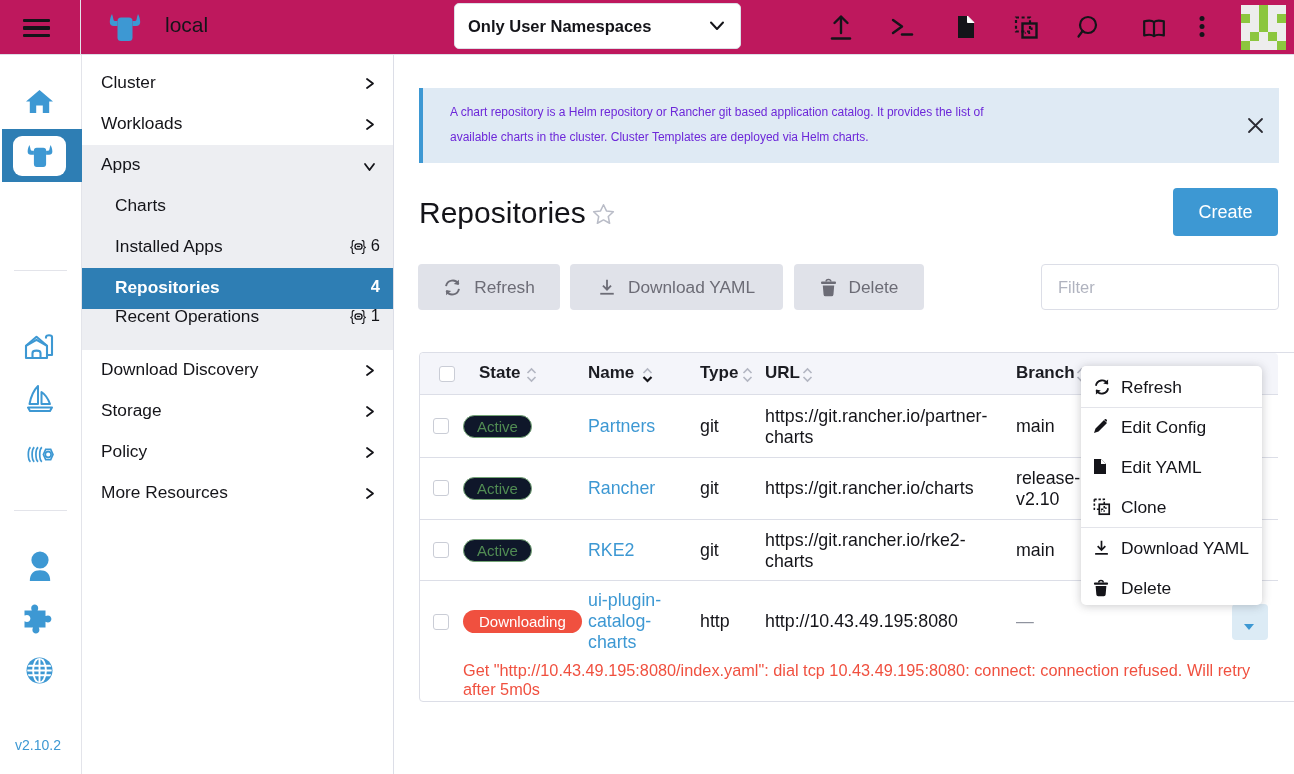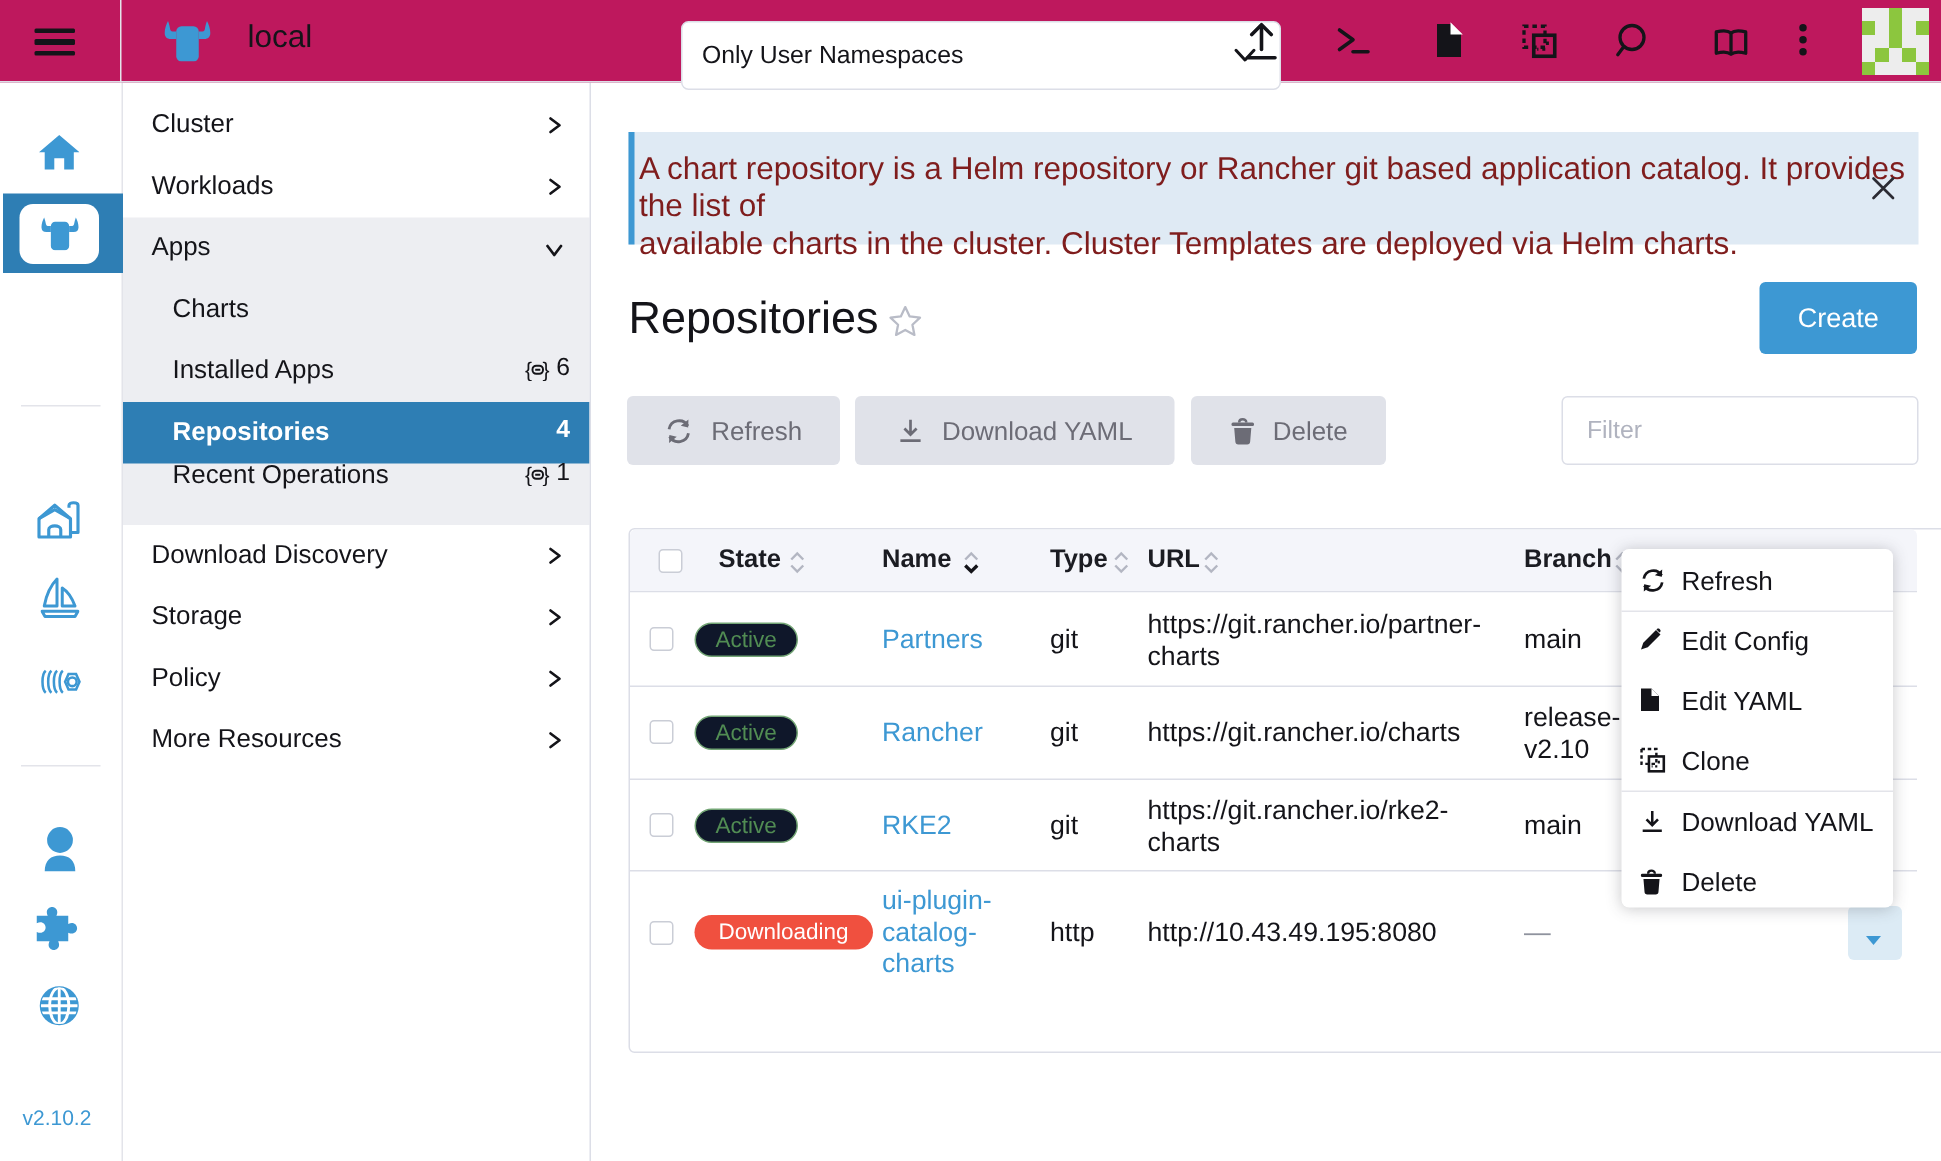--- a/index.html
+++ b/index.html
@@ -8,22 +8,22 @@
 .abs { position:absolute; }
 
 
 #header { position:absolute; left:0; top:0; width:1294px; height:55px; background:#be185d;
   border-bottom:1px solid #dcdee7; z-index:20; }
 #burger { position:absolute; left:23px; top:19px; width:27px; height:18px; }
 #burger div { height:3.4px; background:#141419; border-radius:1px; margin-bottom:3.9px; }
 #hdrsep { position:absolute; left:80px; top:0; width:1px; height:55px; background:#e3e4ea; }
 #logo { position:absolute; left:109px; top:13px; }
 #envname { position:absolute; left:165px; top:13px; font-size:21px; color:#141419; }
-#nsselect { position:absolute; left:454px; top:14px; width:400px; height:46px; border:1px solid #dcdee7;
-  border-radius:5px; background:#fff; }
+#nsselect { position:absolute; left:454px; top:3px; width:287px; height:46px; border:1px solid #dcdee7;
+  border-radius:5px; background:#fff;font-weight:bold; }
 #nsselect span { position:absolute; left:13px; top:13px; font-size:16.5px; color:#141419; }
 #nsselect svg { position:absolute; right:15px; top:16px; }
 .hicon { position:absolute; top:13px; }
 #avatar { position:absolute; left:1241px; top:5px; width:45px; height:45px; }
 
 
 #rail { position:absolute; left:2px; top:55px; width:80px; height:719px; background:#fff;
   border-right:1px solid #e3e4ea; z-index:10; }
 .railsep { position:absolute; left:12px; width:53px; height:1px; background:#e3e4ea; }
 #railsel { position:absolute; left:0px; top:74px; width:80px; height:53px; background:#2e7eb4; }
@@ -41,21 +41,21 @@
 #nsel { position:absolute; left:0; top:213px; width:312px; height:41px; background:#2e7eb4; }
 #nsel .lbl2 { position:absolute; left:34px; top:9px; color:#fff; font-weight:bold; font-size:17.3px; }
 #nsel .cnt { position:absolute; right:13px; top:9px; color:#fff; font-weight:bold; font-size:16.5px; }
 .badge { position:absolute; right:13px; top:9px; font-size:16.5px; color:#141419; display:flex; align-items:center; }
 .badge svg { margin-right:4px; margin-top:2px; }
 
 
 #main { position:absolute; left:394px; top:56px; width:900px; height:718px; background:#fff; }
 #banner { position:absolute; left:25px; top:32px; width:860px; height:75px; background:#dfeaf4;
   border-left:4px solid #3d98d3; }
-#banner .txt { position:absolute; left:3px; top:12px; font-size:21px; line-height:25px; color:#7f1d1d; }
+#banner .txt { position:absolute; left:27px; top:12px; font-size:12px; line-height:25px; color:#6d28d9; }
 #banner .close { position:absolute; right:14px; top:28px; }
 #pagetitle { position:absolute; left:25px; top:140px; font-size:30px; color:#141419; }
 #star { position:absolute; left:198px; top:147px; }
 #create { position:absolute; left:779px; top:132px; width:105px; height:48px; background:#3d98d3;
   border-radius:4px; color:#fff; font-size:18px; text-align:center; line-height:48px; }
 .gbtn { position:absolute; top:208px; height:46px; background:#e0e2e9; border-radius:4px; color:#6c6c76;
   font-size:17.3px; display:flex; align-items:center; justify-content:center; }
 .gbtn svg { margin-right:12px; }
 #filter { position:absolute; left:647px; top:208px; width:238px; height:46px; border:1px solid #dcdee7;
   border-radius:4px; background:#fff; }
@@ -395,20 +395,21 @@
       <div class="pill dl" style="left:43px; top:29px">Downloading</div>
       <div class="cell lnk" style="left:168px; top:9px">ui-plugin-<br>catalog-<br>charts</div>
       <div class="cell" style="left:280px; top:30px">http</div>
       <div class="cell" style="left:345px; top:30px">http://10.43.49.195:8080</div>
       <div class="cell dash" style="left:596px; top:30px">—</div>
       <div id="rowbtn">
           <svg style="position:absolute;left:12px;top:20px" width="10" height="6" viewBox="0 0 10 6">
             <path d="M0,0 h10 l-5,6 Z" fill="#3d98d3"></path>
           </svg>
         </div>
+      <div id="err">Get "http://10.43.49.195:8080/index.yaml": dial tcp 10.43.49.195:8080: connect: connection refused. Will retry<br>after 5m0s</div>
     </div>
   </div>
 </div>
 
 <div id="menu">
   <div class="mi" style="top:1px">
       <svg width="18" height="18" viewBox="0 0 20 20">
         <path d="M3.2,8.6 A7.1,7.1 0 0 1 16.4,6.3" fill="none" stroke="#141419" stroke-width="2"></path>
         <path d="M16.8,1.8 L16.6,7.3 L11.4,6.2" fill="#141419"></path>
         <path d="M16.8,11.4 A7.1,7.1 0 0 1 3.6,13.7" fill="none" stroke="#141419" stroke-width="2"></path>

